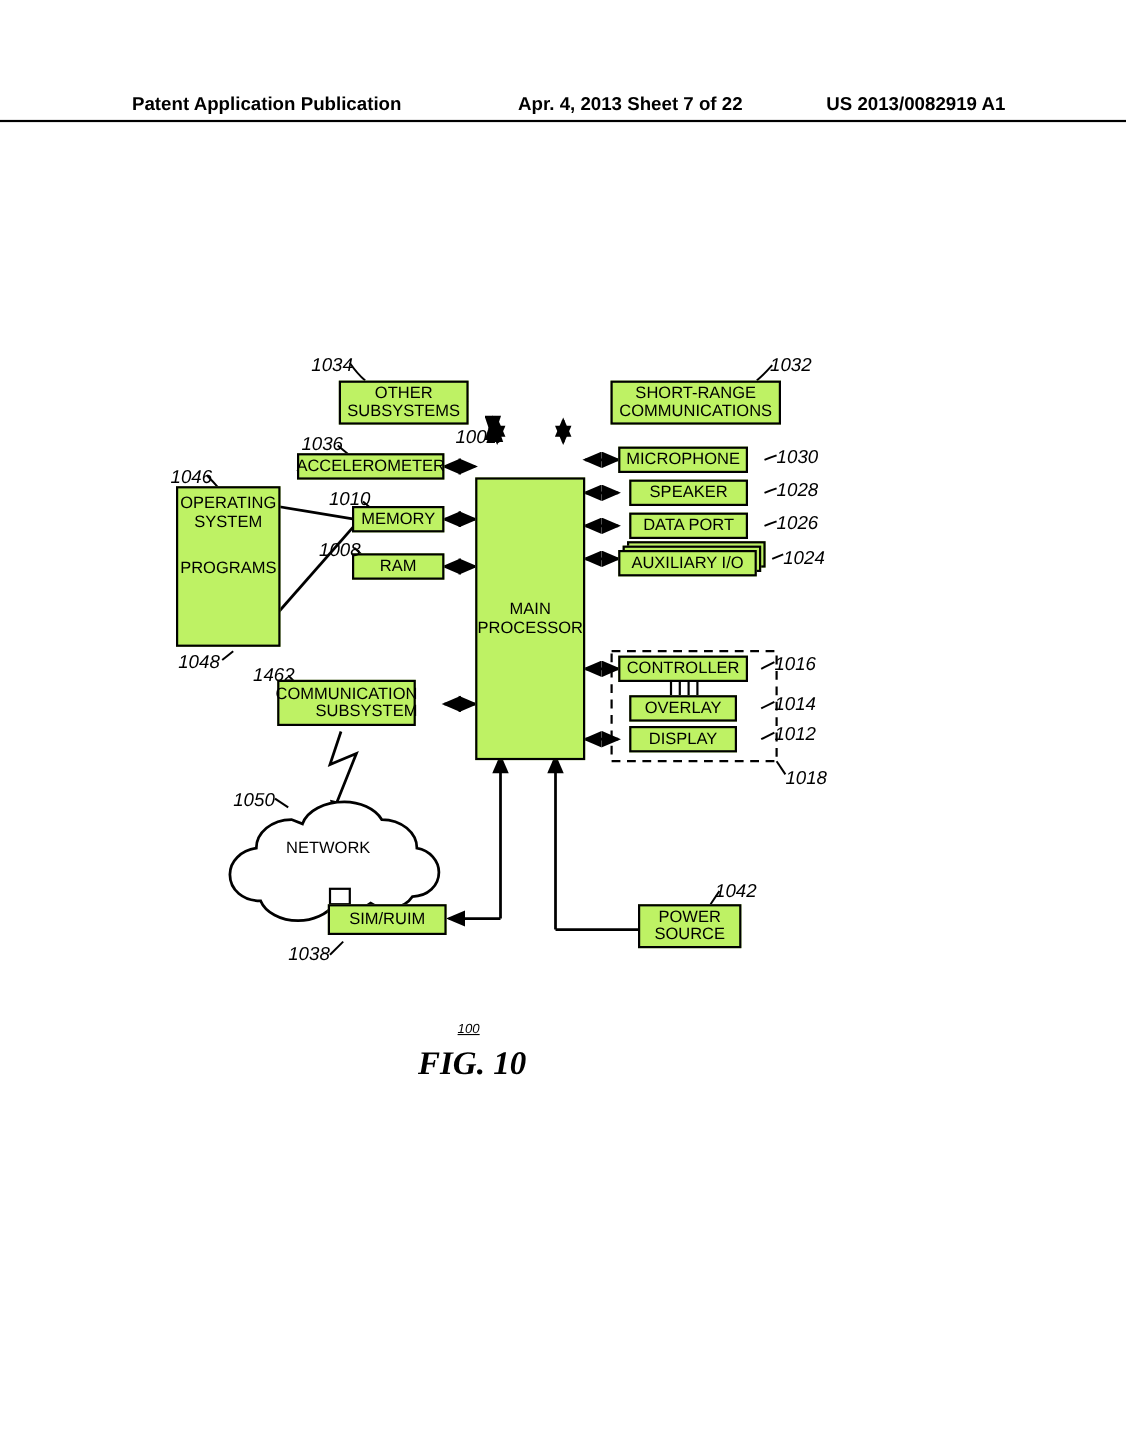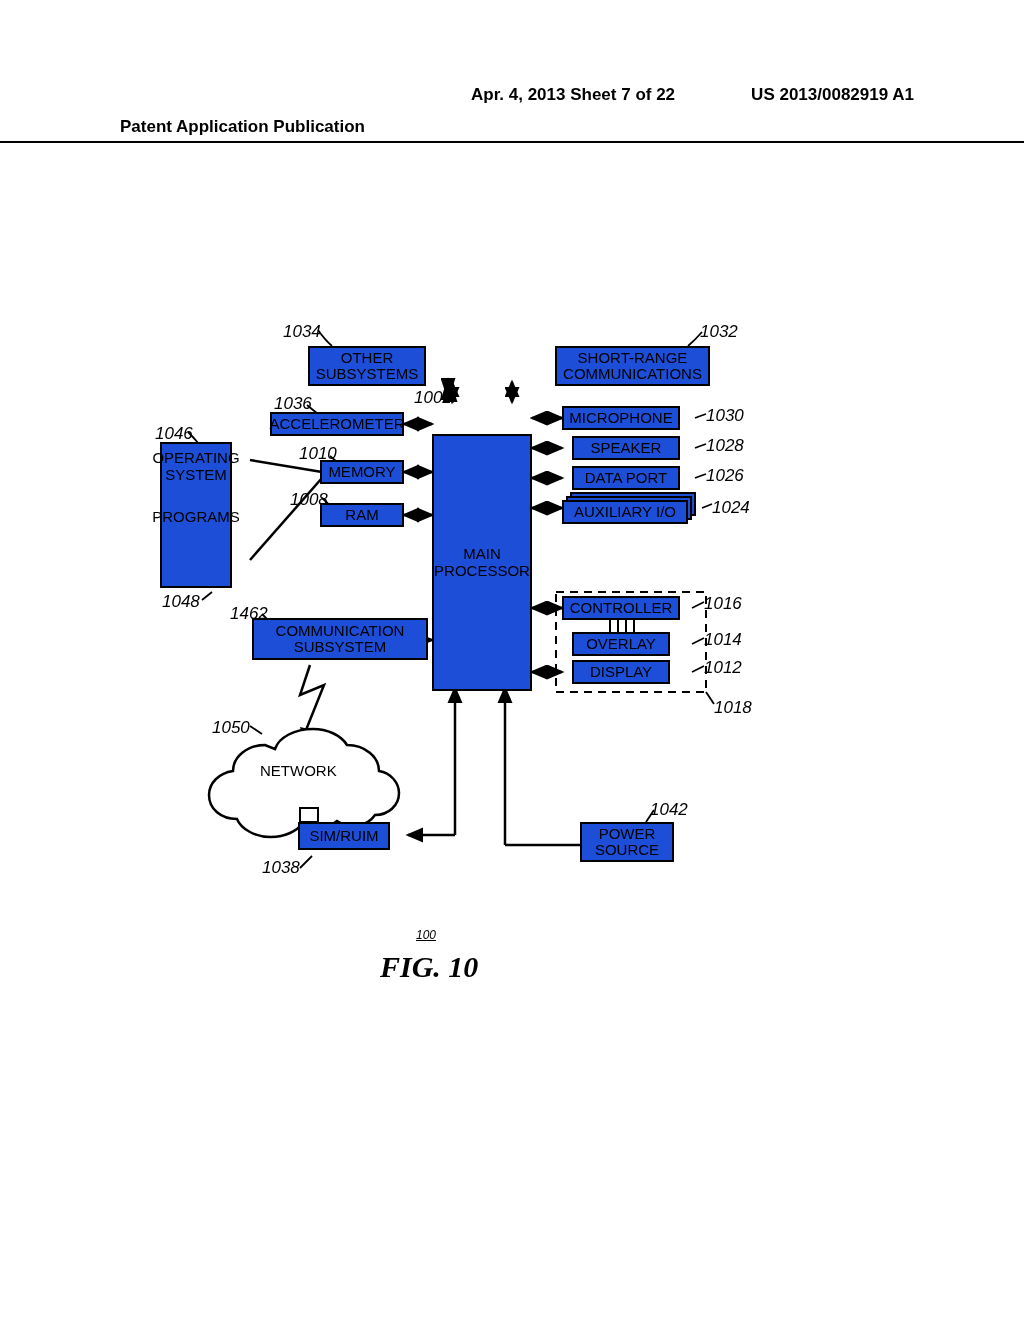--- a/index.html
+++ b/index.html
@@ -18,32 +18,32 @@
     width: 1024px;
     border-bottom: 2px solid #000;
     padding-bottom: 4px;
   }
   .header-row {
     display: flex;
     font-size: 17px;
     font-weight: bold;
     padding: 0 110px 0 120px;
   }
-  .header-left { flex: 0 0 auto; margin-top: 32px; }
+  .header-left { flex: 0 0 auto; }
   .header-mid { flex: 1; text-align: center; padding-left: 30px;}
   .header-right { flex: 0 0 auto; }
   .canvas {
     position: absolute;
     top: 0;
     left: 0;
   }
   .box {
     position: absolute;
     border: 2.5px solid #000;
-    background: #1d4ed8;
+    background: #bef264;
     display: flex;
     align-items: center;
     justify-content: center;
     text-align: center;
     font-weight: 500;
     font-size: 15px;
     line-height: 1.1;
     padding: 2px 4px;
     box-sizing: border-box;
   }
@@ -197,21 +197,21 @@
   </div>
 <div class="box" style="left:555px; top:346px; width:155px; height:40px;">
     <span style="white-space:pre-line">SHORT-RANGE
 COMMUNICATIONS</span>
   </div>
 
 <div class="box" style="left:270px; top:412px; width:134px; height:24px;">
     <span>ACCELEROMETER</span>
   </div>
 
-<div class="box" style="left:160px; top:442px; width:72px; height:146px; justify-content:flex-start; flex-direction:column; padding-top:6px;">
+<div class="box" style="left:160px; top:442px; width:95px; height:146px; justify-content:flex-start; flex-direction:column; padding-top:6px;">
   <div style="white-space:pre-line; margin-bottom:26px;">OPERATING
 SYSTEM</div>
   <div>PROGRAMS</div>
 </div>
 
 <div class="box" style="left:320px; top:460px; width:84px; height:24px;">
     <span>MEMORY</span>
   </div>
 <div class="box" style="left:320px; top:503px; width:84px; height:24px;">
     <span>RAM</span>
@@ -241,28 +241,28 @@
 <div class="box" style="left:562px; top:596px; width:118px; height:24px;">
     <span>CONTROLLER</span>
   </div>
 <div class="box" style="left:572px; top:632px; width:98px; height:24px;">
     <span>OVERLAY</span>
   </div>
 <div class="box" style="left:572px; top:660px; width:98px; height:24px;">
     <span>DISPLAY</span>
   </div>
 
-<div class="box" style="left:252px; top:618px; width:176px; height:42px;">
+<div class="box" style="left:252px; top:618px; width:126px; height:42px;text-align:right;">
     <span style="white-space:pre-line">COMMUNICATION
 SUBSYSTEM</span>
   </div>
 
 <div style="position:absolute; left:260px; top:762px; font-size:15px; font-weight:500;">NETWORK</div>
 
-<div class="box" style="left:298px; top:822px; width:92px; height:28px;">
+<div class="box" style="left:298px; top:822px; width:108px; height:28px;">
     <span>SIM/RUIM</span>
   </div>
 <div class="box" style="left:580px; top:822px; width:94px; height:40px;">
     <span style="white-space:pre-line">POWER
 SOURCE</span>
   </div>
 
 <div class="label" style="left:283px; top:322px;">1034</div>
 <div class="label" style="left:700px; top:322px;">1032</div>
 <div class="label" style="left:274px; top:394px;">1036</div>

